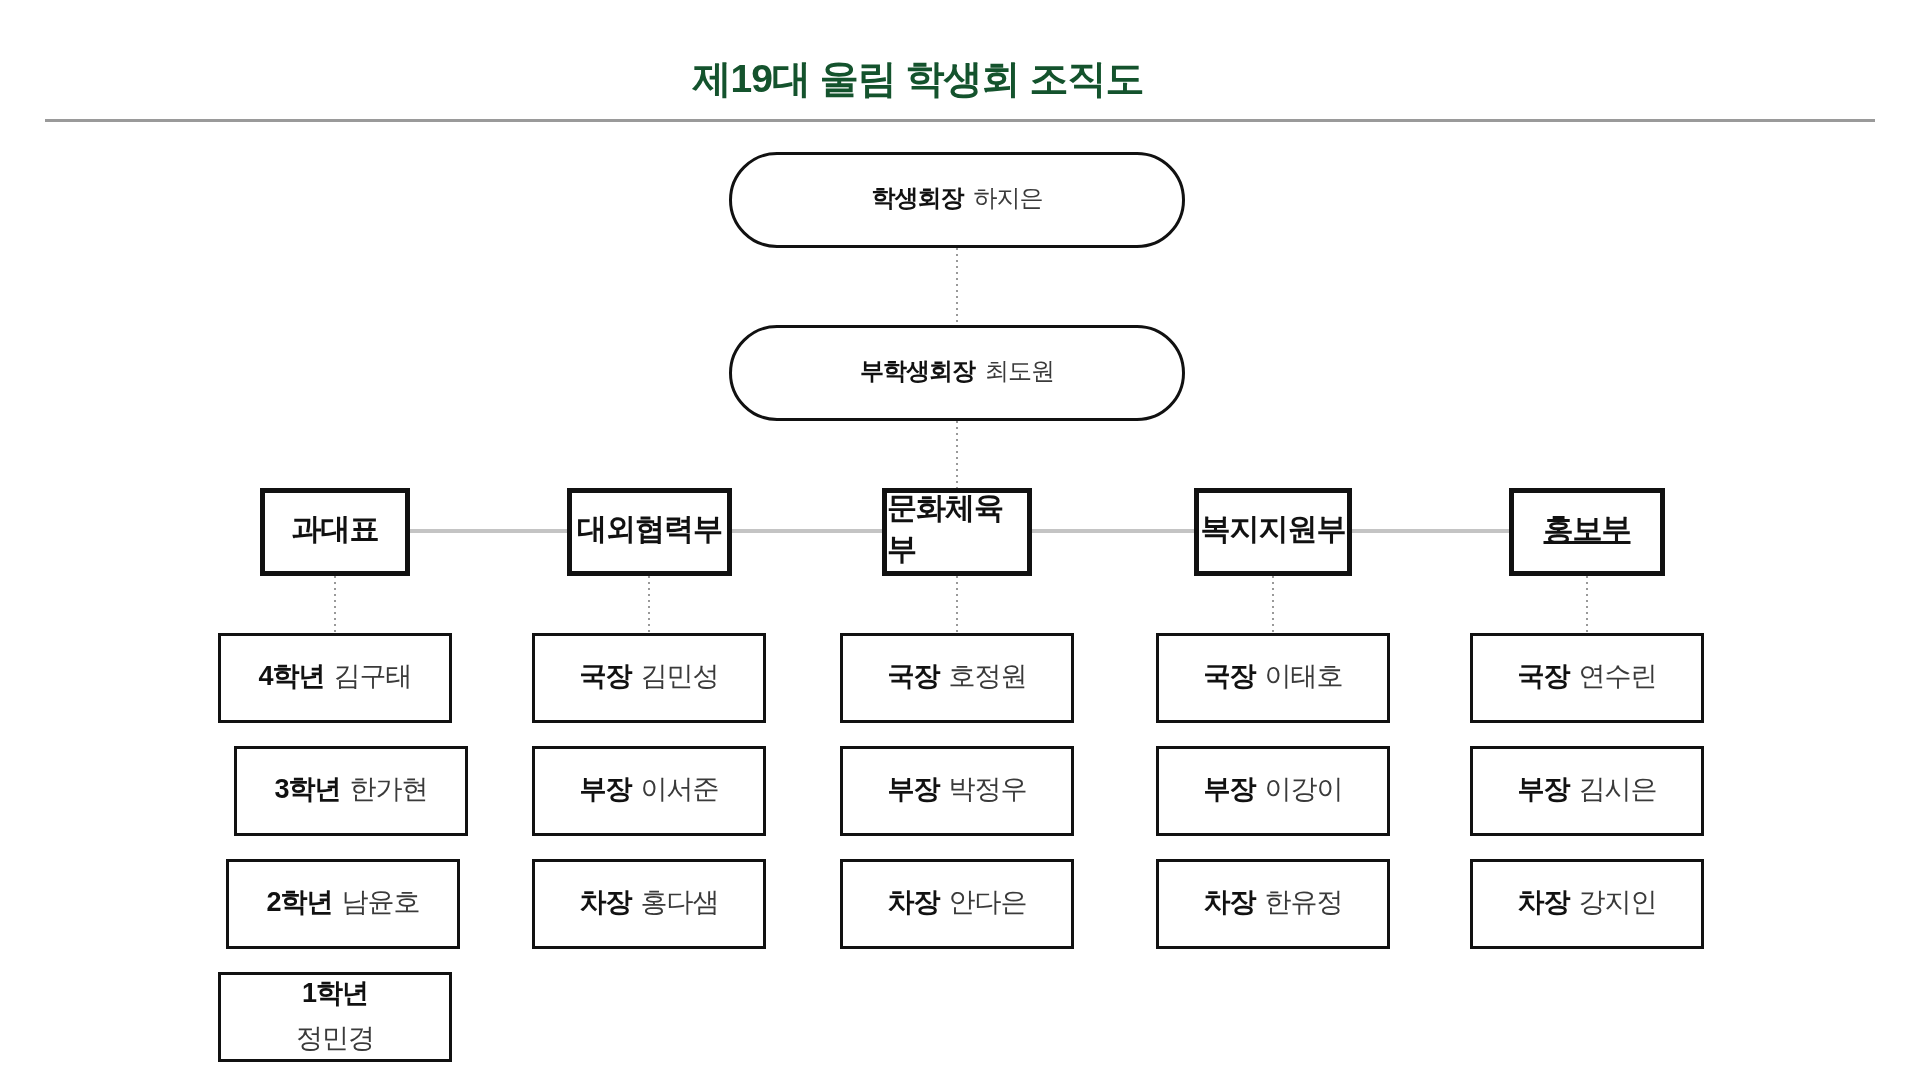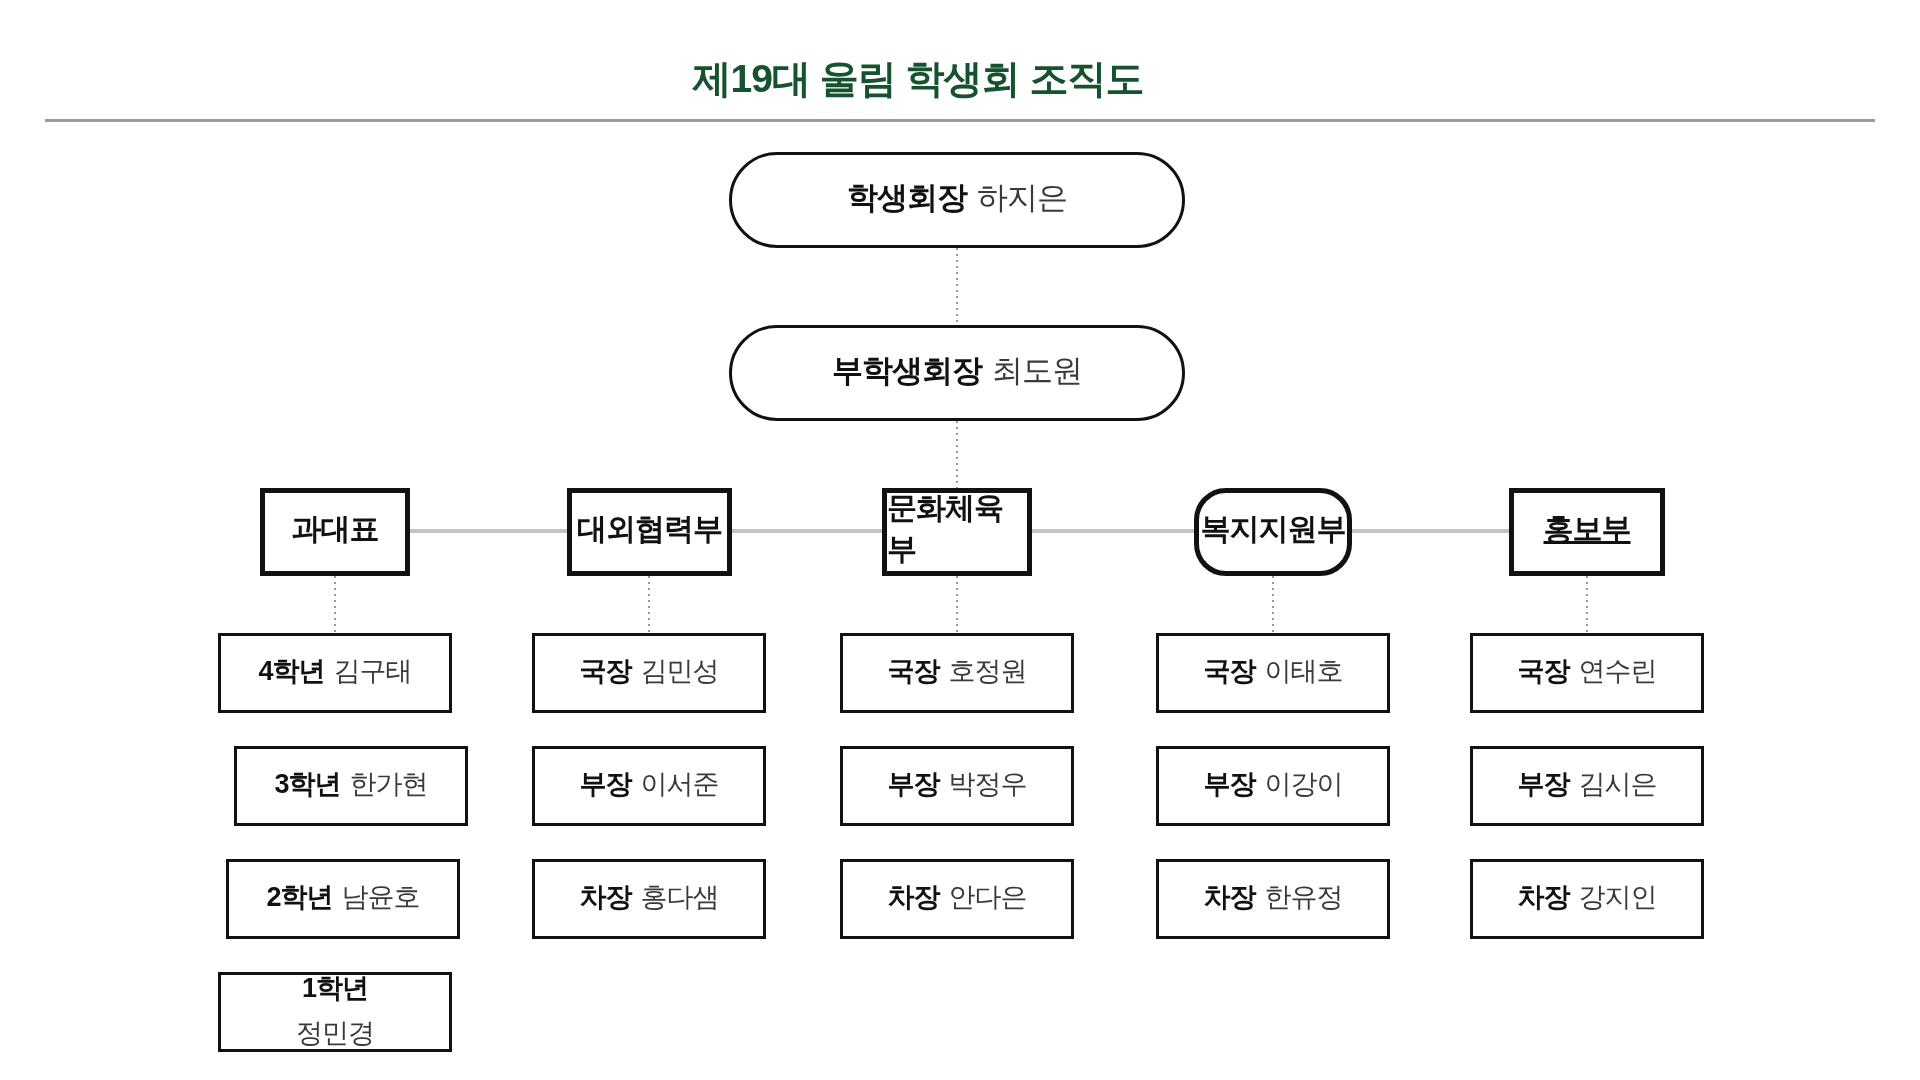--- a/index.html
+++ b/index.html
@@ -28,42 +28,42 @@
   }
   .pill {
     position: absolute;
     left: 729px; width: 456px; height: 96px;
     box-sizing: border-box;
     border: 3px solid #111111;
     border-radius: 48px;
     background: #ffffff;
     display: flex; align-items: center; justify-content: center;
     gap: 10px;
-    font-size: 31px;
+    font-size: 24px;
     padding-bottom: 4px;
     z-index: 2;
   }
   .pill.president { top: 152px; }
   .pill.vice { top: 325px; }
   .dept-box {
     position: absolute;
     top: 488px; height: 88px;
     box-sizing: border-box;
     border: 5px solid #111111;
     background: #ffffff;
     display: flex; align-items: center; justify-content: center;
     font-size: 30px; font-weight: 800;
     color: #111111;
     letter-spacing: -1px;
     padding-bottom: 6px;
     z-index: 2;
   }
   .member-box {
     position: absolute;
-    width: 234px; height: 80px;
+    width: 234px; height: 90px;
     box-sizing: border-box;
     border: 3px solid #111111;
     background: #ffffff;
     display: flex; align-items: center; justify-content: center;
     gap: 9px;
     font-size: 27px;
     padding-bottom: 4px;
     z-index: 2;
   }
   .role { font-weight: 800; color: #111111; letter-spacing: -1px; }
@@ -102,21 +102,21 @@
     <span class="name">최도원</span>
   </div>
 
   <div class="vdots" style="left:956px; top:421px; height:67px;"></div>
 
   <div class="dept-connector"></div>
 
   <div class="dept-box" style="left:260px; width:150px;">과대표</div>
   <div class="dept-box" style="left:567px; width:165px;">대외협력부</div>
   <div class="dept-box" style="left:882px; width:150px;">문화체육부</div>
-  <div class="dept-box" style="left:1194px; width:158px;border-radius:32px;">복지지원부</div>
+  <div class="dept-box" style="left:1194px; width:158px;">복지지원부</div>
   <div class="dept-box" style="left:1509px; width:156px;text-decoration:underline;">홍보부</div>
 
   <div class="vdots" style="left:334px; top:576px; height:57px;"></div>
   <div class="vdots" style="left:648px; top:576px; height:57px;"></div>
   <div class="vdots" style="left:956px; top:576px; height:57px;"></div>
   <div class="vdots" style="left:1272px; top:576px; height:57px;"></div>
   <div class="vdots" style="left:1586px; top:576px; height:57px;"></div>
 
   <div class="member-box" style="left:218px; top:633px;">
     <span class="role">4학년</span>

